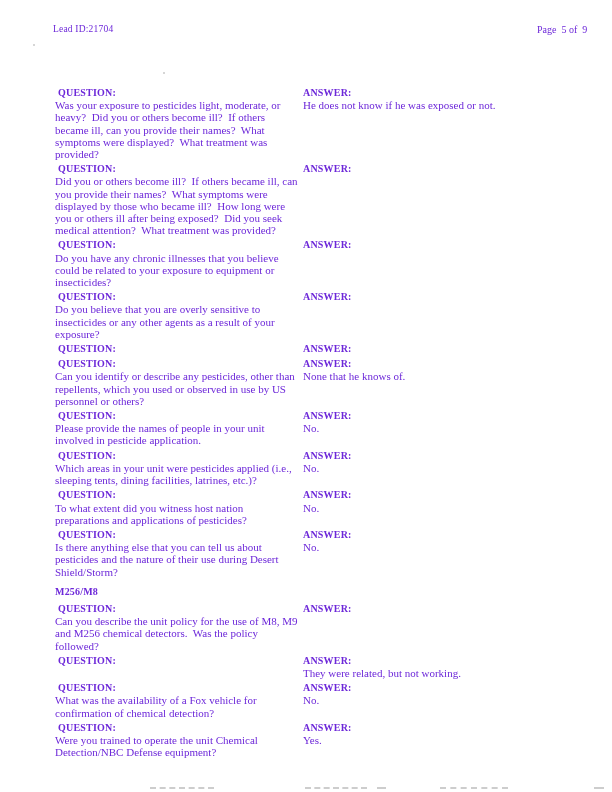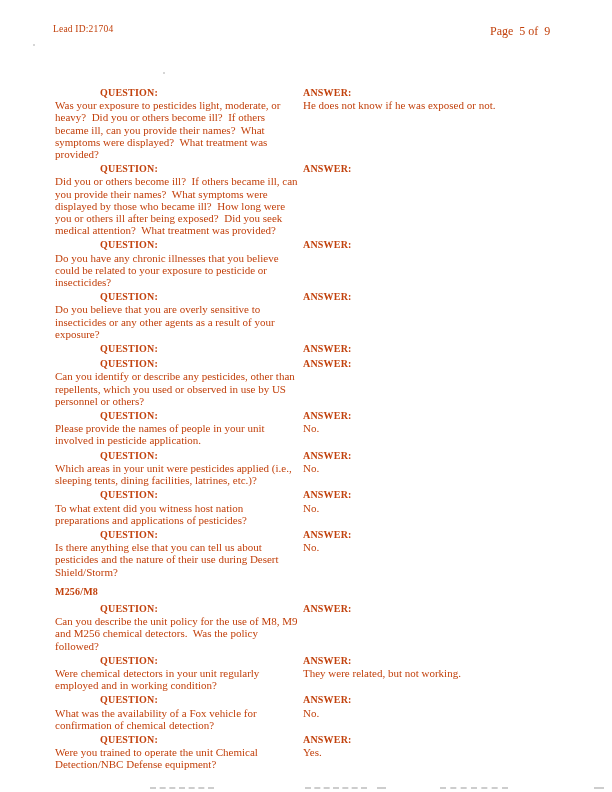--- a/index.html
+++ b/index.html
@@ -1,46 +1,46 @@
 <!DOCTYPE html>
 <html><head>
 <meta charset="utf-8">
 <style>
   html,body{margin:0;padding:0;background:#ffffff;}
   .page{
     position:relative;
     width:612px;height:792px;
     background:#ffffff;
-    color:#c2410c;
+    color:#6d28d9;
     font-family:"Liberation Serif", serif;
     overflow:hidden;
   }
   .header-lead{
     position:absolute;left:53px;top:24px;
     font-size:9.5px;letter-spacing:.2px;
   }
   .header-page{
-    position:absolute;left:490px;top:24px;
-    font-size:12px;white-space:pre;
+    position:absolute;left:537px;top:24px;
+    font-size:10px;white-space:pre;
   }
   .content{
     position:absolute;left:55px;top:87px;width:527px;
   }
   .qa-row{
     display:grid;
     grid-template-columns:248px 1fr;
     margin-bottom:3px;
   }
   .q-cell{width:245px;}
   .a-cell{padding-right:4px;}
   .q-label,.a-label{
     font-weight:bold;font-size:10px;line-height:12.2px;
     letter-spacing:.2px;
   }
-  .q-label{padding-left:3px;margin-left:42px;}
+  .q-label{padding-left:3px;}
   .q-text,.a-text{
     font-size:11px;line-height:12.2px;
     white-space:pre-wrap;
   }
   .section-row{
     font-weight:bold;font-size:10px;line-height:12.2px;
     margin:8px 0 5px 0;letter-spacing:.2px;
   }
   .artifact{
     position:absolute;height:0;
@@ -79,21 +79,21 @@
     </div>
     <div class="a-cell">
       <div class="a-label">ANSWER:</div>
       <div class="a-text"></div>
     </div>
   </div>
 
   <div class="qa-row">
     <div class="q-cell">
       <div class="q-label">QUESTION:</div>
-      <div class="q-text">Do you have any chronic illnesses that you believe could be related to your exposure to pesticide or insecticides?</div>
+      <div class="q-text">Do you have any chronic illnesses that you believe could be related to your exposure to equipment or insecticides?</div>
     </div>
     <div class="a-cell">
       <div class="a-label">ANSWER:</div>
       <div class="a-text"></div>
     </div>
   </div>
 
   <div class="qa-row">
     <div class="q-cell">
       <div class="q-label">QUESTION:</div>
@@ -115,20 +115,21 @@
     </div>
   </div>
 
   <div class="qa-row">
     <div class="q-cell">
       <div class="q-label">QUESTION:</div>
       <div class="q-text">Can you identify or describe any pesticides, other than repellents, which you used or observed in use by US personnel or others?</div>
     </div>
     <div class="a-cell">
       <div class="a-label">ANSWER:</div>
+      <div class="a-text">None that he knows of.</div>
     </div>
   </div>
 
   <div class="qa-row">
     <div class="q-cell">
       <div class="q-label">QUESTION:</div>
       <div class="q-text">Please provide the names of people in your unit involved in pesticide application.</div>
     </div>
     <div class="a-cell">
       <div class="a-label">ANSWER:</div>
@@ -178,21 +179,20 @@
     </div>
     <div class="a-cell">
       <div class="a-label">ANSWER:</div>
       <div class="a-text"></div>
     </div>
   </div>
 
   <div class="qa-row">
     <div class="q-cell">
       <div class="q-label">QUESTION:</div>
-      <div class="q-text">Were chemical detectors in your unit regularly employed and in working condition?</div>
     </div>
     <div class="a-cell">
       <div class="a-label">ANSWER:</div>
       <div class="a-text">They were related, but not working.</div>
     </div>
   </div>
 
   <div class="qa-row">
     <div class="q-cell">
       <div class="q-label">QUESTION:</div>

